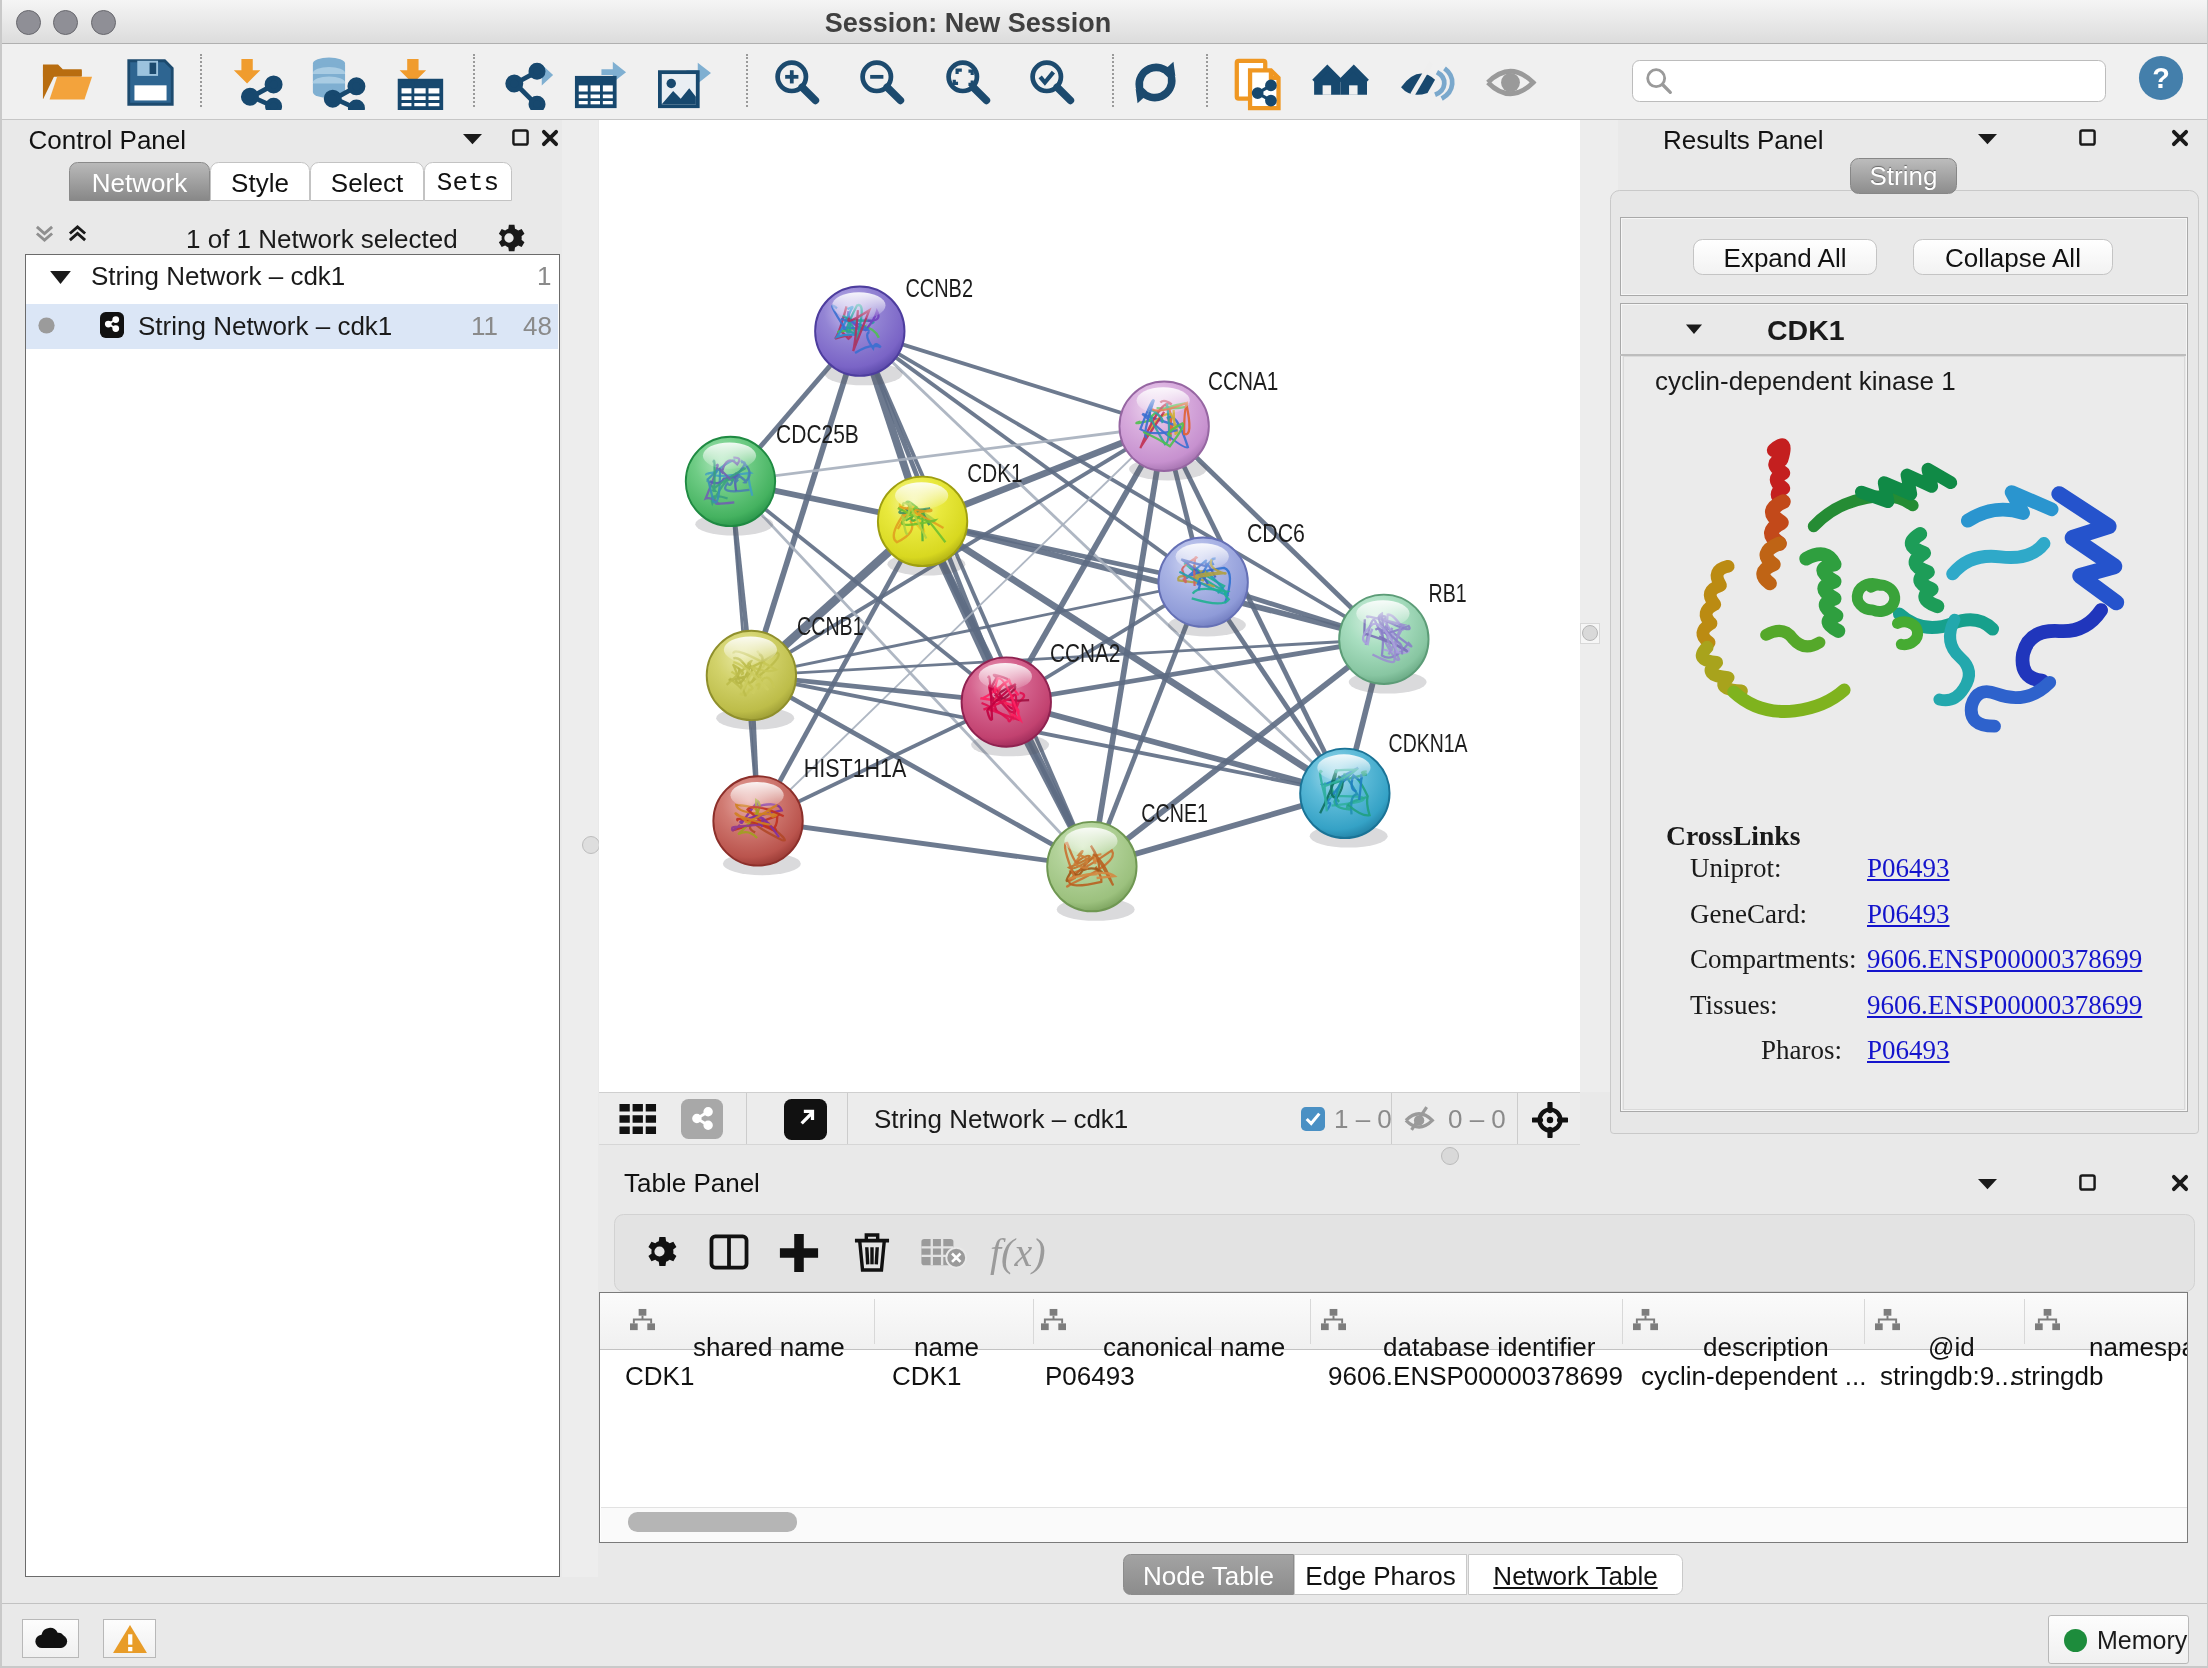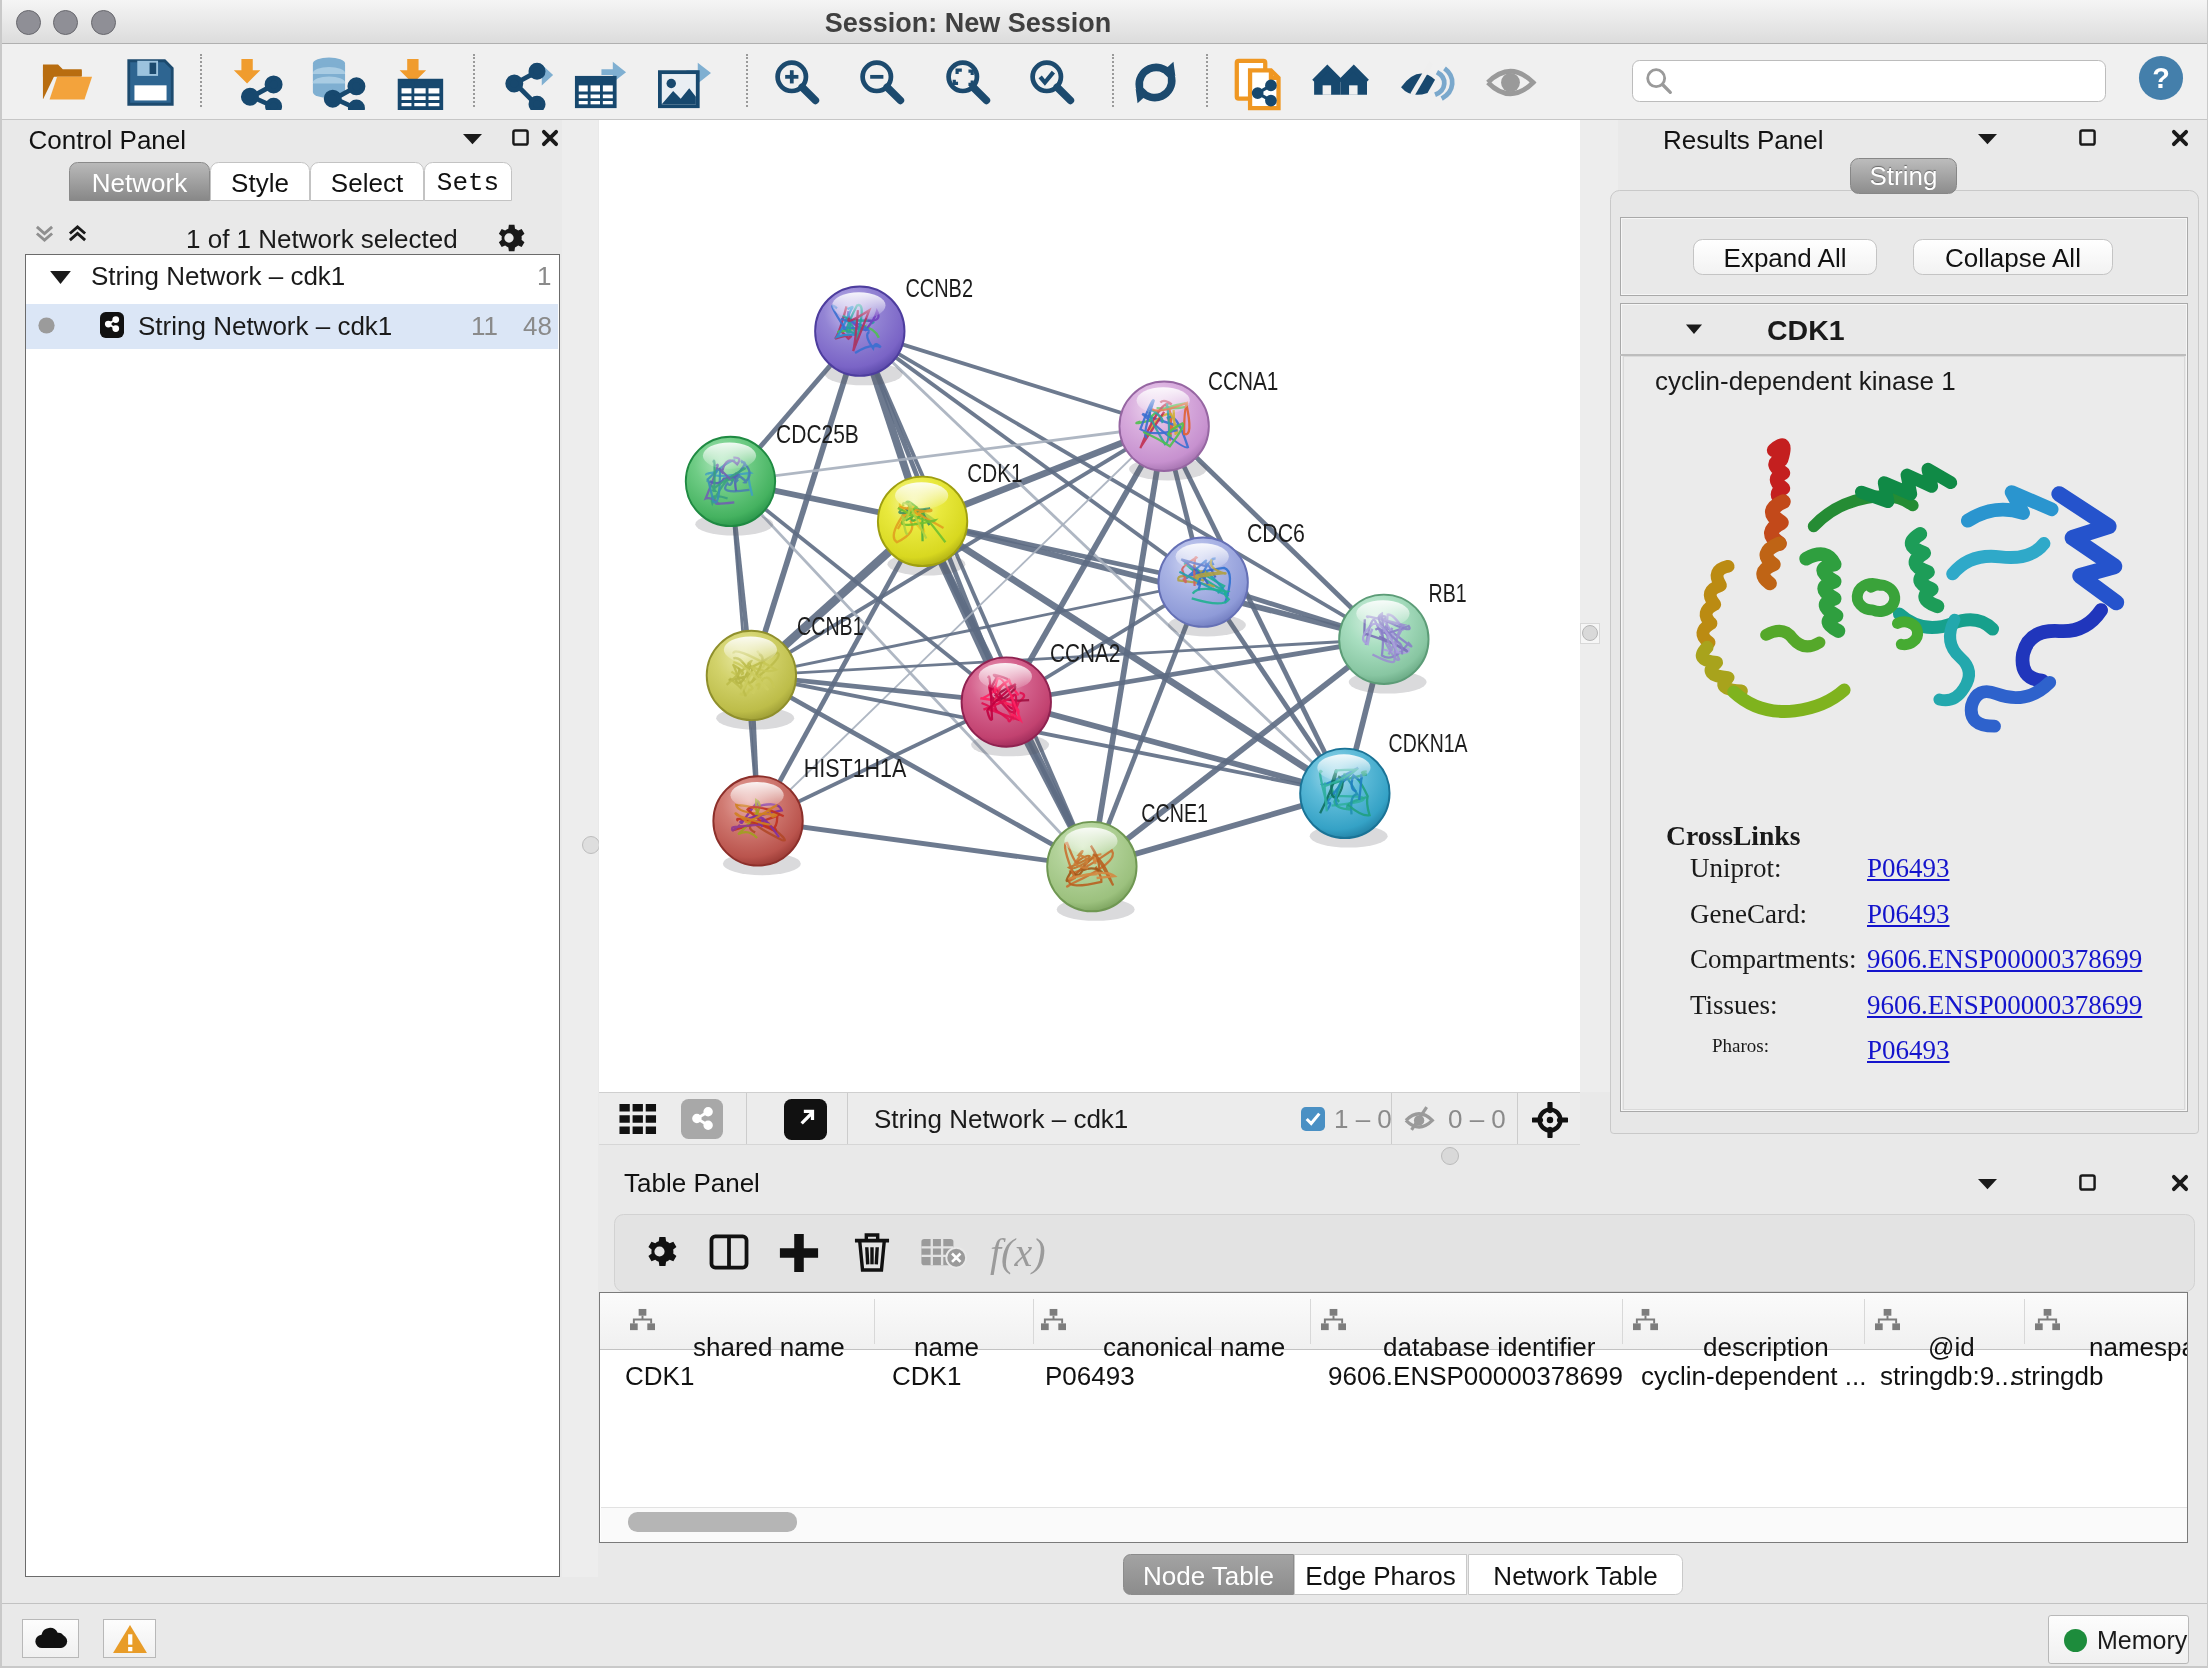--- a/index.html
+++ b/index.html
@@ -649,21 +649,21 @@
 </svg>
 <div class="tx serif" style="left:1666px;top:820px;font-size:27.6px;font-weight:bold;">CrossLinks</div>
 <div class="tx serif" style="left:1690px;top:853px;font-size:27px;">Uniprot:</div>
 <div class="tx serif blink" style="left:1867px;top:853px;font-size:27px;">P06493</div>
 <div class="tx serif" style="left:1690px;top:899px;font-size:27px;">GeneCard:</div>
 <div class="tx serif blink" style="left:1867px;top:899px;font-size:27px;">P06493</div>
 <div class="tx serif" style="left:1690px;top:944px;font-size:27px;">Compartments:</div>
 <div class="tx serif blink" style="left:1867px;top:944px;font-size:27px;">9606.ENSP00000378699</div>
 <div class="tx serif" style="left:1690px;top:990px;font-size:27px;">Tissues:</div>
 <div class="tx serif blink" style="left:1867px;top:990px;font-size:27px;">9606.ENSP00000378699</div>
-<div class="tx serif" style="left:1712px;top:1035px;font-size:19px;">Pharos:</div>
+<div class="tx serif" style="left:1761px;top:1035px;font-size:27px;">Pharos:</div>
 <div class="tx serif blink" style="left:1867px;top:1035px;font-size:27px;">P06493</div>
 
 <div class="tx ptitle" style="left:624px;top:1168px;">Table Panel</div>
 <svg class="pbtn" style="left:1977px;top:1177px;" width="21" height="13.3" viewBox="0 0 22 14">
     <path d="M1 2 h20 l-10 11 z" fill="#1a1a1a"></path>
   </svg>
 <svg class="pbtn" style="left:2079px;top:1174px;" width="17" height="17" viewBox="0 0 18 18">
     <rect x="1.5" y="1.5" width="15" height="15" fill="none" stroke="#1a1a1a" stroke-width="2.6" rx="2"></rect>
   </svg>
 <svg class="pbtn" style="left:2171px;top:1174px;" width="18" height="18" viewBox="0 0 19 19">
@@ -774,21 +774,21 @@
   <div class="dcell" style="left:728px;">9606.ENSP00000378699</div>
   <div class="dcell" style="left:1041px;">cyclin-dependent ...</div>
   <div class="dcell" style="left:1280px;">stringdb:9...</div>
   <div class="dcell" style="left:1411px;">stringdb</div>
 </div>
 <div class="abs" style="left:601px;top:1507px;width:1586px;height:34px;background:#fafafa;border-top:1px solid #e2e2e2;">
   <div class="abs" style="left:27px;top:3.8px;width:169px;height:20px;background:#b5b5b5;border-radius:9.5px;"></div>
 </div>
 <div class="seg" style="left:1123px;width:171px;background:linear-gradient(#a3a3a3,#8c8c8c);color:#fff;border-color:#8c8c8c;border-radius:7.6px 0 0 7.6px;">Node Table</div>
 <div class="seg" style="left:1294px;width:173px;">Edge Pharos</div>
-<div class="seg" style="left:1468px;width:215px;border-radius:0 7.6px 7.6px 0;">Network Table</div>
+<div class="seg" style="left:1468px;width:215px;border-radius:0 7.6px 7.6px 0;text-decoration:underline;">Network Table</div>
 
 <div id="statusbar" class="abs">
   <div class="sbtn" style="left:22px;top:15px;width:57px;height:39px;">
     <svg width="38" height="27" viewBox="0 0 40 28" style="position:absolute;left:8.6px;top:4.8px;">
       <path d="M11 24 a7 7 0 0 1 -1 -14 a9 9 0 0 1 17 -2 a6.5 6.5 0 0 1 4 12 l0 4 z" fill="#111"></path>
       <circle cx="30" cy="17" r="7" fill="#111"></circle>
     </svg>
   </div>
   <div class="sbtn" style="left:103px;top:15px;width:53px;height:39px;">
     <svg width="38" height="32" viewBox="0 0 40 34" style="position:absolute;left:6.7px;top:2.9px;">

